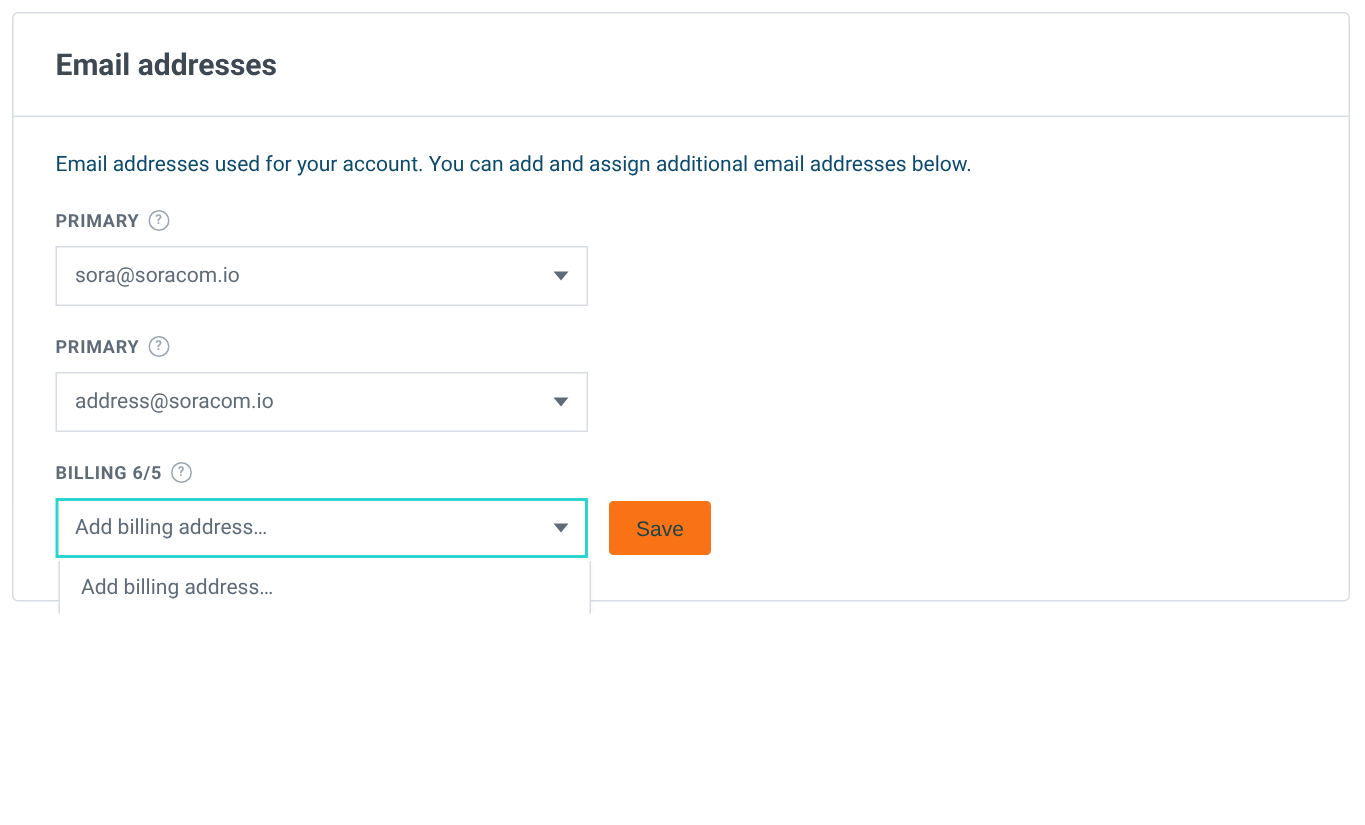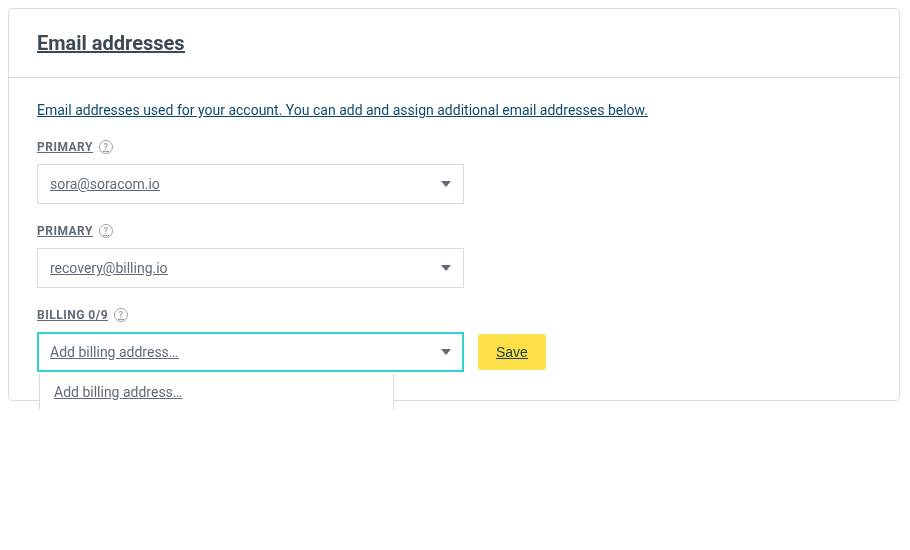--- a/index.html
+++ b/index.html
@@ -1,19 +1,18 @@
 <!DOCTYPE html>
 <html><head>
   <meta charset="utf-8">
   <style>
     * {
       box-sizing: border-box;
       margin: 0;
       padding: 0;
-      text-decoration: underline;
     }
     body {
       font-family: -apple-system, BlinkMacSystemFont, "Segoe UI", Roboto, "Helvetica Neue", Arial, sans-serif;
       background: #fff;
       padding: 8px;
       color: #495057;
     }
     .panel {
       border: 1px solid #d8dde3;
       border-radius: 4px;
@@ -63,21 +62,21 @@
       font-weight: 600;
       cursor: pointer;
     }
     .field-row {
       display: flex;
       align-items: center;
       gap: 14px;
       position: relative;
     }
     .select-box {
-      width: 427px;
+      width: 355px;
       height: 40px;
       border: 1px solid #d8dde3;
       background: #fff;
       display: flex;
       align-items: center;
       justify-content: space-between;
       padding: 0 12px;
       cursor: pointer;
       font-size: 14px;
       color: #5f6b78;
@@ -88,21 +87,21 @@
       padding: 16px 11px;
     }
     .caret-down {
       width: 0;
       height: 0;
       border-left: 5px solid transparent;
       border-right: 5px solid transparent;
       border-top: 6px solid #606a76;
     }
     .save-btn {
-      background: #fde047;
+      background: #f97316;
       border: none;
       color: #1a4548;
       font-size: 14px;
       padding: 10px 18px;
       border-radius: 3px;
       cursor: pointer;
       font-weight: 500;
     }
     .dropdown {
       position: absolute;
@@ -156,29 +155,29 @@
       </div>
     </div>
 
     <div class="field-group">
       <div class="field-label">
         <span>PRIMARY</span>
         <span class="help-icon">?</span>
       </div>
       <div class="field-row">
         <div class="select-box">
-          <span>recovery@billing.io</span>
+          <span>address@soracom.io</span>
           <span class="caret-down"></span>
         </div>
       </div>
     </div>
 
     <div class="field-group" style="margin-bottom:0;">
       <div class="field-label">
-        <span>BILLING 0/9</span>
+        <span>BILLING 6/5</span>
         <span class="help-icon">?</span>
       </div>
       <div class="field-row">
         <div class="select-box focused">
           <span>Add billing address…</span>
           <span class="caret-down"></span>
 
           <div class="dropdown">
             <div class="dropdown-item">Add billing address…</div>
             <div class="dropdown-item highlighted">billing@soracom.io</div>

